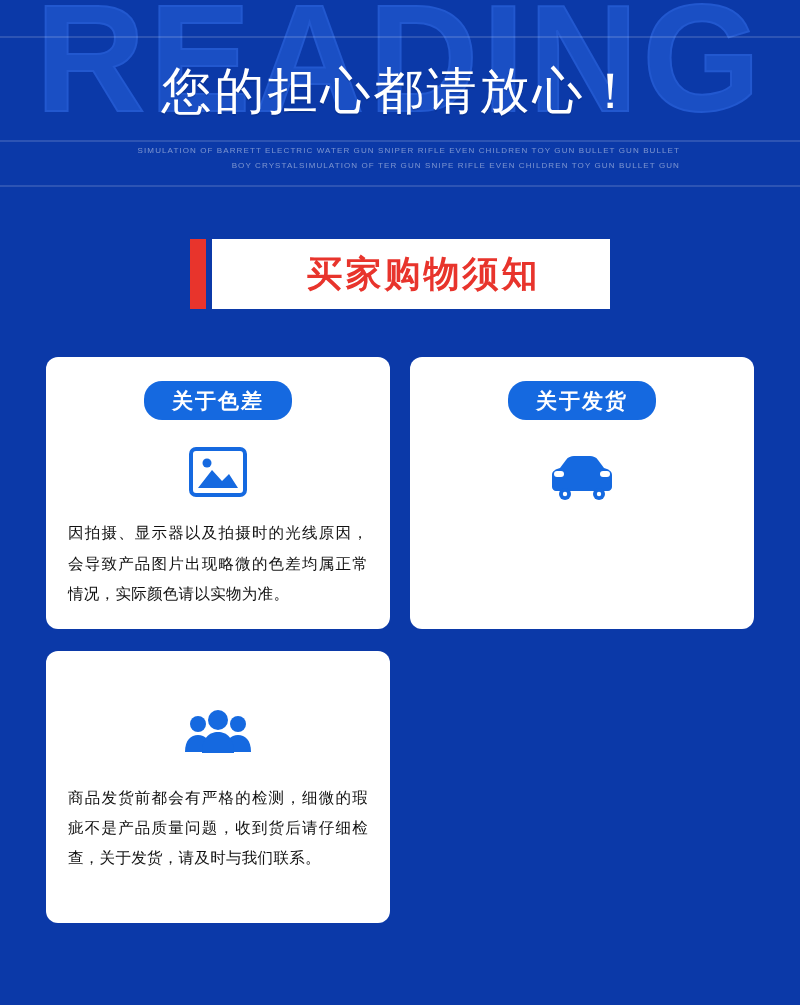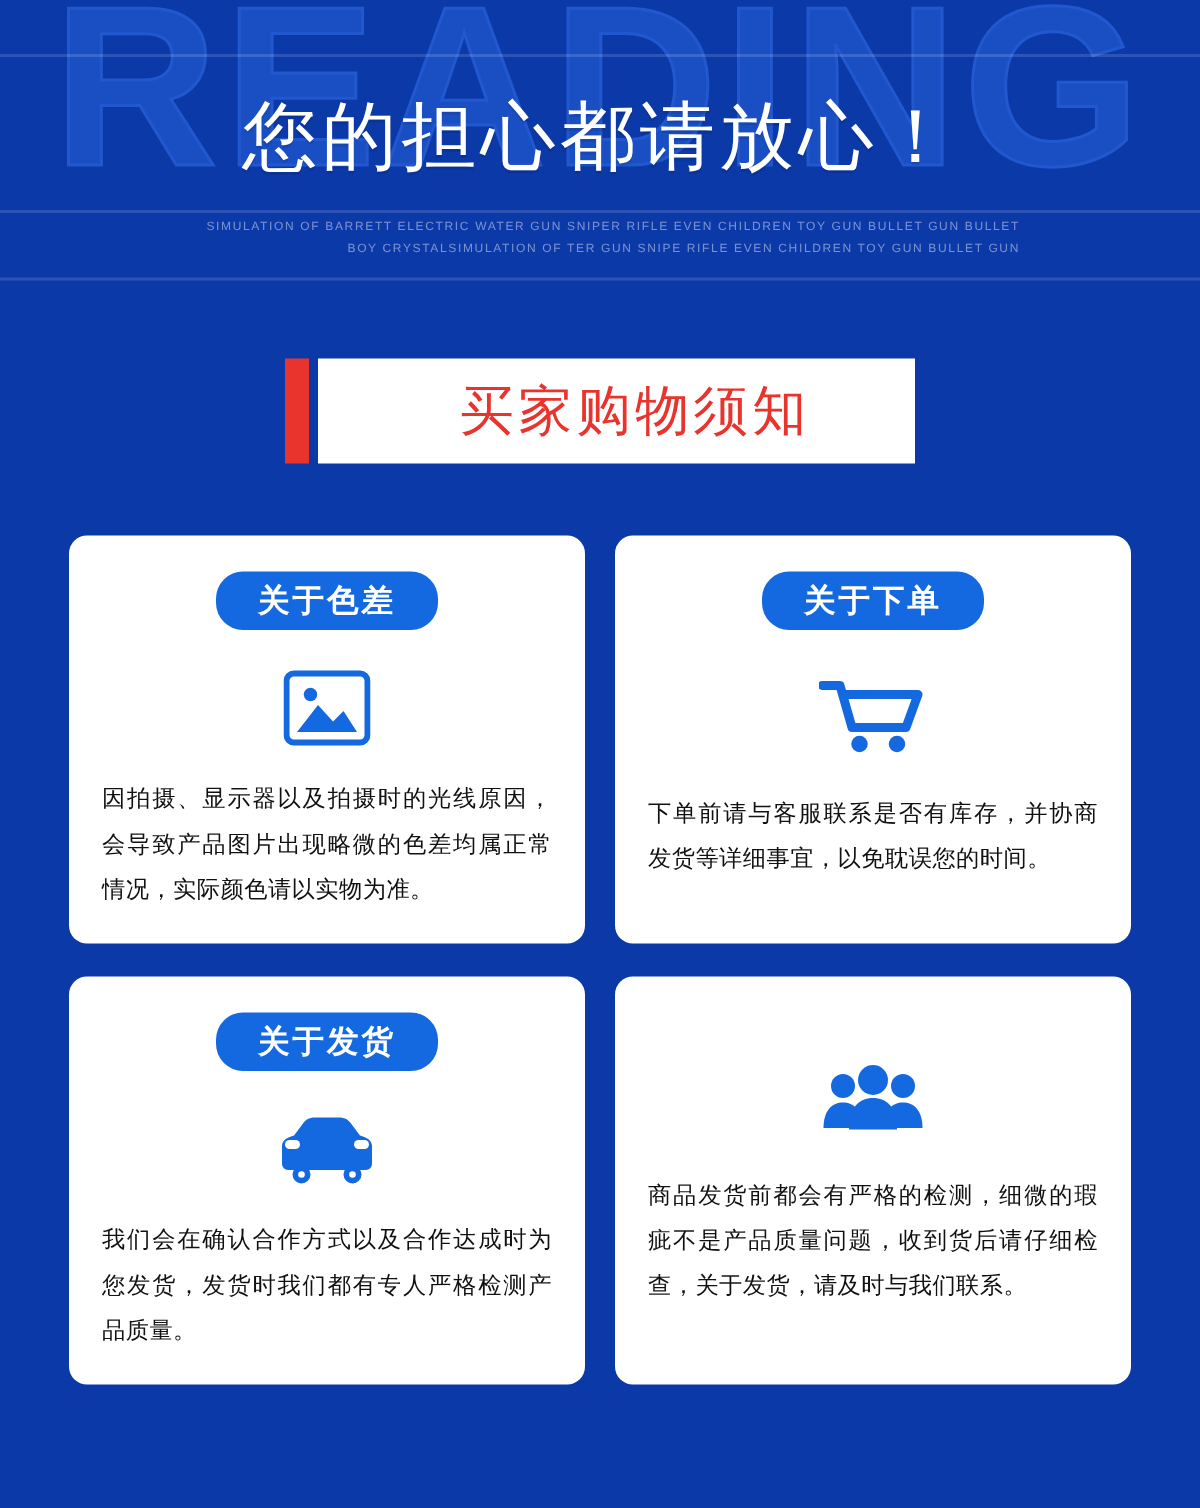--- a/index.html
+++ b/index.html
@@ -94,21 +94,21 @@
     top: 0;
     right: 0;
     height: 70px;
     background: #ffffff;
     display: flex;
     align-items: center;
     justify-content: center;
   }
   .section-head .plate span {
     font-size: 36px;
-    font-weight: normal;
+    font-weight: bold;
     color: #e8342c;
     letter-spacing: 3px;
     margin-left: 25px;
   }
 
   
   .grid {
     margin: 48px auto 0;
     width: 708px;
     display: grid;
@@ -181,50 +181,36 @@
     <div class="card-icon">
       <svg width="58" height="52" viewBox="0 0 58 52" aria-hidden="true">
         <rect x="2" y="3" width="54" height="46" rx="5" ry="5" fill="none" stroke="#1569e0" stroke-width="4"></rect>
         <circle cx="18" cy="17" r="4.5" fill="#1569e0"></circle>
         <path d="M9 42 L23 24 L33 35 L40 28 L49 42 Z" fill="#1569e0"></path>
       </svg>
     </div>
     <div class="card-text">因拍摄、显示器以及拍摄时的光线原因，会导致产品图片出现略微的色差均属正常情况，实际颜色请以实物为准。</div>
   </div>
 
-  <div class="card">
-    <div class="pill">
-      <span>关于下单</span>
-    </div>
-    <div class="card-icon">
-      <svg width="72" height="52" viewBox="0 0 72 52" aria-hidden="true">
-        <path d="M2 6 H14 L22 34 H58 L66 12 H18" fill="none" stroke="#1569e0" stroke-width="6" stroke-linecap="round" stroke-linejoin="round"></path>
-        <circle cx="27" cy="45" r="5.5" fill="#1569e0"></circle>
-        <circle cx="52" cy="45" r="5.5" fill="#1569e0"></circle>
-      </svg>
-    </div>
-    <div class="card-text">下单前请与客服联系是否有库存，并协商发货等详细事宜，以免耽误您的时间。</div>
-  </div>
 
   <div class="card">
     <div class="pill">
       <span>关于发货</span>
     </div>
     <div class="card-icon">
       <svg width="68" height="48" viewBox="0 0 68 48" aria-hidden="true">
         <path d="M4 34 V22 C4 18 8 16 12 15 L18 7 C20 4 23 3 26 3 H42 C45 3 48 4 50 7 L56 15 C60 16 64 18 64 22 V34 C64 36 62 38 60 38 H8 C6 38 4 36 4 34 Z" fill="#1569e0"></path>
         <rect x="6" y="18" width="10" height="6" rx="3" fill="#ffffff"></rect>
         <rect x="52" y="18" width="10" height="6" rx="3" fill="#ffffff"></rect>
         <circle cx="17" cy="41" r="6" fill="#1569e0"></circle>
         <circle cx="51" cy="41" r="6" fill="#1569e0"></circle>
         <circle cx="17" cy="41" r="2.2" fill="#ffffff"></circle>
         <circle cx="51" cy="41" r="2.2" fill="#ffffff"></circle>
       </svg>
     </div>
-    <div class="card-text">我们会在确认合作方式以及合作达成时为您发货，发货时我们都有专人严格检测产品质量。</div>
   </div>
 
   <div class="card">
     <div class="card-icon">
       <svg width="70" height="50" viewBox="0 0 70 50" aria-hidden="true">
         <circle cx="15" cy="17" r="8" fill="#1569e0"></circle>
         <path d="M2 45 C2 33 8 28 15 28 C22 28 28 33 28 45 Z" fill="#1569e0"></path>
         <circle cx="55" cy="17" r="8" fill="#1569e0"></circle>
         <path d="M42 45 C42 33 48 28 55 28 C62 28 68 33 68 45 Z" fill="#1569e0"></path>
         <circle cx="35" cy="13" r="10" fill="#1569e0"></circle>

